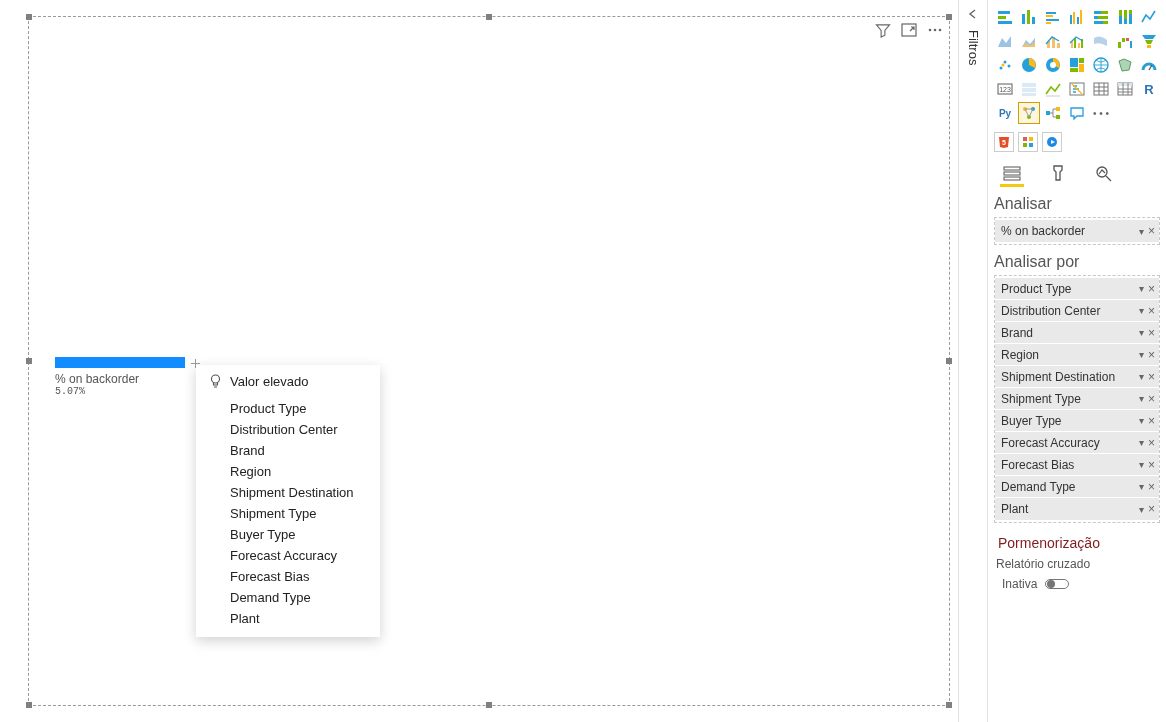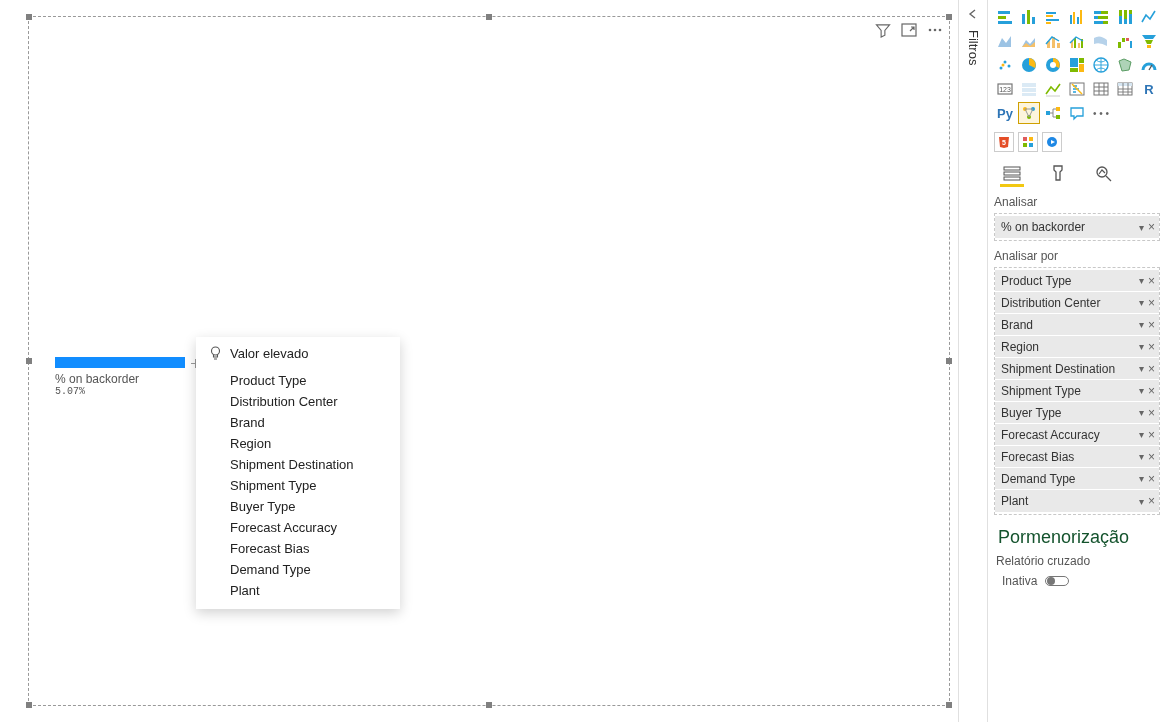--- a/index.html
+++ b/index.html
@@ -17,21 +17,21 @@
   .handle.se { right:-3px; bottom:-3px; }
   .visual-icons { position:absolute; right:6px; top:6px; display:flex; gap:10px; color:#555; }
   .chart-area { position:absolute; left:26px; top:340px; width:140px; }
   .bar { height:11px; background:#118dff; width:130px; }
   .chart-label { margin-top:4px; font-size:12px; color:#555; }
   .chart-val { font-size:10px; color:#555;font-family:Liberation Mono, monospace; }
   .plus-handle { position:absolute; left:162px; top:342px; font-size:11px; color:#999; }
   .plusv { display:inline-block; width:1px; height:9px; background:#999; position:absolute; left:4px; top:0; }
   .plush { display:inline-block; width:9px; height:1px; background:#999; position:absolute; left:0; top:4px; }
 
-  .menu { position:absolute; left:196px; top:337px; width:204px; background:#fff; box-shadow:0 4px 12px rgba(0,0,0,.18); padding:6px 0 8px 0; }
+  .menu { position:absolute; left:196px; top:365px; width:184px; background:#fff; box-shadow:0 4px 12px rgba(0,0,0,.18); padding:6px 0 8px 0; }
   .menu-item { display:flex; align-items:center; padding:3px 12px 3px 10px; cursor:pointer; font-size:13px; color:#222; }
   .bulb { width:18px; display:inline-flex; justify-content:center; margin-right:6px; color:#555; }
   .menu-cat { padding:3px 12px 3px 34px; font-size:13px; color:#222; cursor:pointer; }
   .menu-gap { height:6px; }
 
   .filters-rail { position:absolute; left:958px; top:0; width:30px; height:722px; border-left:1px solid #e0e0e0; border-right:1px solid #e0e0e0; background:#fff; display:flex; flex-direction:column; align-items:center; padding-top:8px; gap:6px; }
   .rail-icon { color:#666; }
   .rail-text { writing-mode:vertical-rl; transform:rotate(0deg); font-size:13px; color:#333; margin-top:4px; }
 
   .viz-pane { position:absolute; left:988px; top:0; width:178px; height:722px; background:#fff; padding:6px 6px 0 6px; overflow:hidden; }
@@ -40,29 +40,29 @@
   .viz-btn.sel { border:1px solid #d0a000; background:#fdf5dd; }
   .custom-row { display:flex; gap:4px; padding:4px 0 2px 0; }
   .cv { width:20px; height:20px; border:1px solid #ccc; display:flex; align-items:center; justify-content:center; font-size:12px; font-weight:bold; }
 
   .tabs { display:flex; gap:22px; margin:10px 0 0 6px; }
   .tab { display:flex; flex-direction:column; align-items:center; cursor:pointer; }
   .tab-ico { width:20px; height:18px; }
   .tab.active .tab-underline { height:3px; width:24px; background:#f2c811; margin-top:2px; }
   .tab .tab-underline { height:3px; width:24px; background:transparent; margin-top:2px; }
 
-  .section-label { font-size:12px; color:#555; margin:8px 0 4px 0; }
+  .section-label { font-size:16px; color:#555; margin:8px 0 4px 0; }
   .pill-dashed { border:1px dashed #c8c8c8; padding:2px 0; margin-bottom:6px; }
   .pill { background:#e9e9e9; height:22px; display:flex; align-items:center; padding:0 6px; font-size:12px; color:#333; border-bottom:1px solid #fff; position:relative; }
   .pill:last-child { border-bottom:none; }
   .pill .ctrls { position:absolute; right:4px; top:0; height:100%; display:flex; align-items:center; gap:4px; color:#666; font-size:11px; }
   .chev { font-size:10px; }
   .x { font-size:12px; cursor:pointer; }
 
-  .drill-heading { font-size:18px; color:#14532d; margin:12px 0 6px 4px; }
+  .drill-heading { font-size:14px; color:#7f1d1d; margin:12px 0 6px 4px; }
   .sub-label { font-size:12px; color:#555; margin-left:2px; }
   .toggle-row { display:flex; align-items:center; gap:8px; margin:6px 0 16px 8px; font-size:12px; color:#555; }
   .switch { width:24px; height:10px; border:1.3px solid #777; border-radius:6px; position:relative; }
   .knob { width:8px; height:8px; border-radius:50%; background:#777; position:absolute; left:1px; top:0px; }
 
   svg { display:block; }
 </style>
 </head>
 <body>
 
@@ -337,21 +337,21 @@
           <rect x="2" y="3" width="14" height="12" fill="none" stroke="#777"></rect>
           <rect x="2" y="3" width="14" height="3" fill="#d6e6f2"></rect>
           <path d="M2 9h14 M2 12h14 M7 3v12 M12 3v12" stroke="#777" stroke-width="0.9"></path>
         </svg>
       </div>
     <div class="viz-btn">
         <span style="color:#2e75b6;font-weight:bold;font-size:13px">R</span>
       </div>
 
     <div class="viz-btn">
-        <span style="color:#2e75b6;font-weight:bold;font-size:13px">Py</span>
+        <span style="color:#2e75b6;font-weight:bold;font-size:10px">Py</span>
       </div>
     <div class="viz-btn sel">
         <svg width="18" height="18">
           <circle cx="5" cy="5" r="2" fill="#fcb913"></circle>
           <circle cx="13" cy="5" r="2" fill="#26a0da"></circle>
           <circle cx="9" cy="13" r="2" fill="#7fba00"></circle>
           <path d="M5 5 L13 5 M9 13 L5 5 M9 13 L13 5" stroke="#999" stroke-width="1"></path>
         </svg>
       </div>
     <div class="viz-btn">

